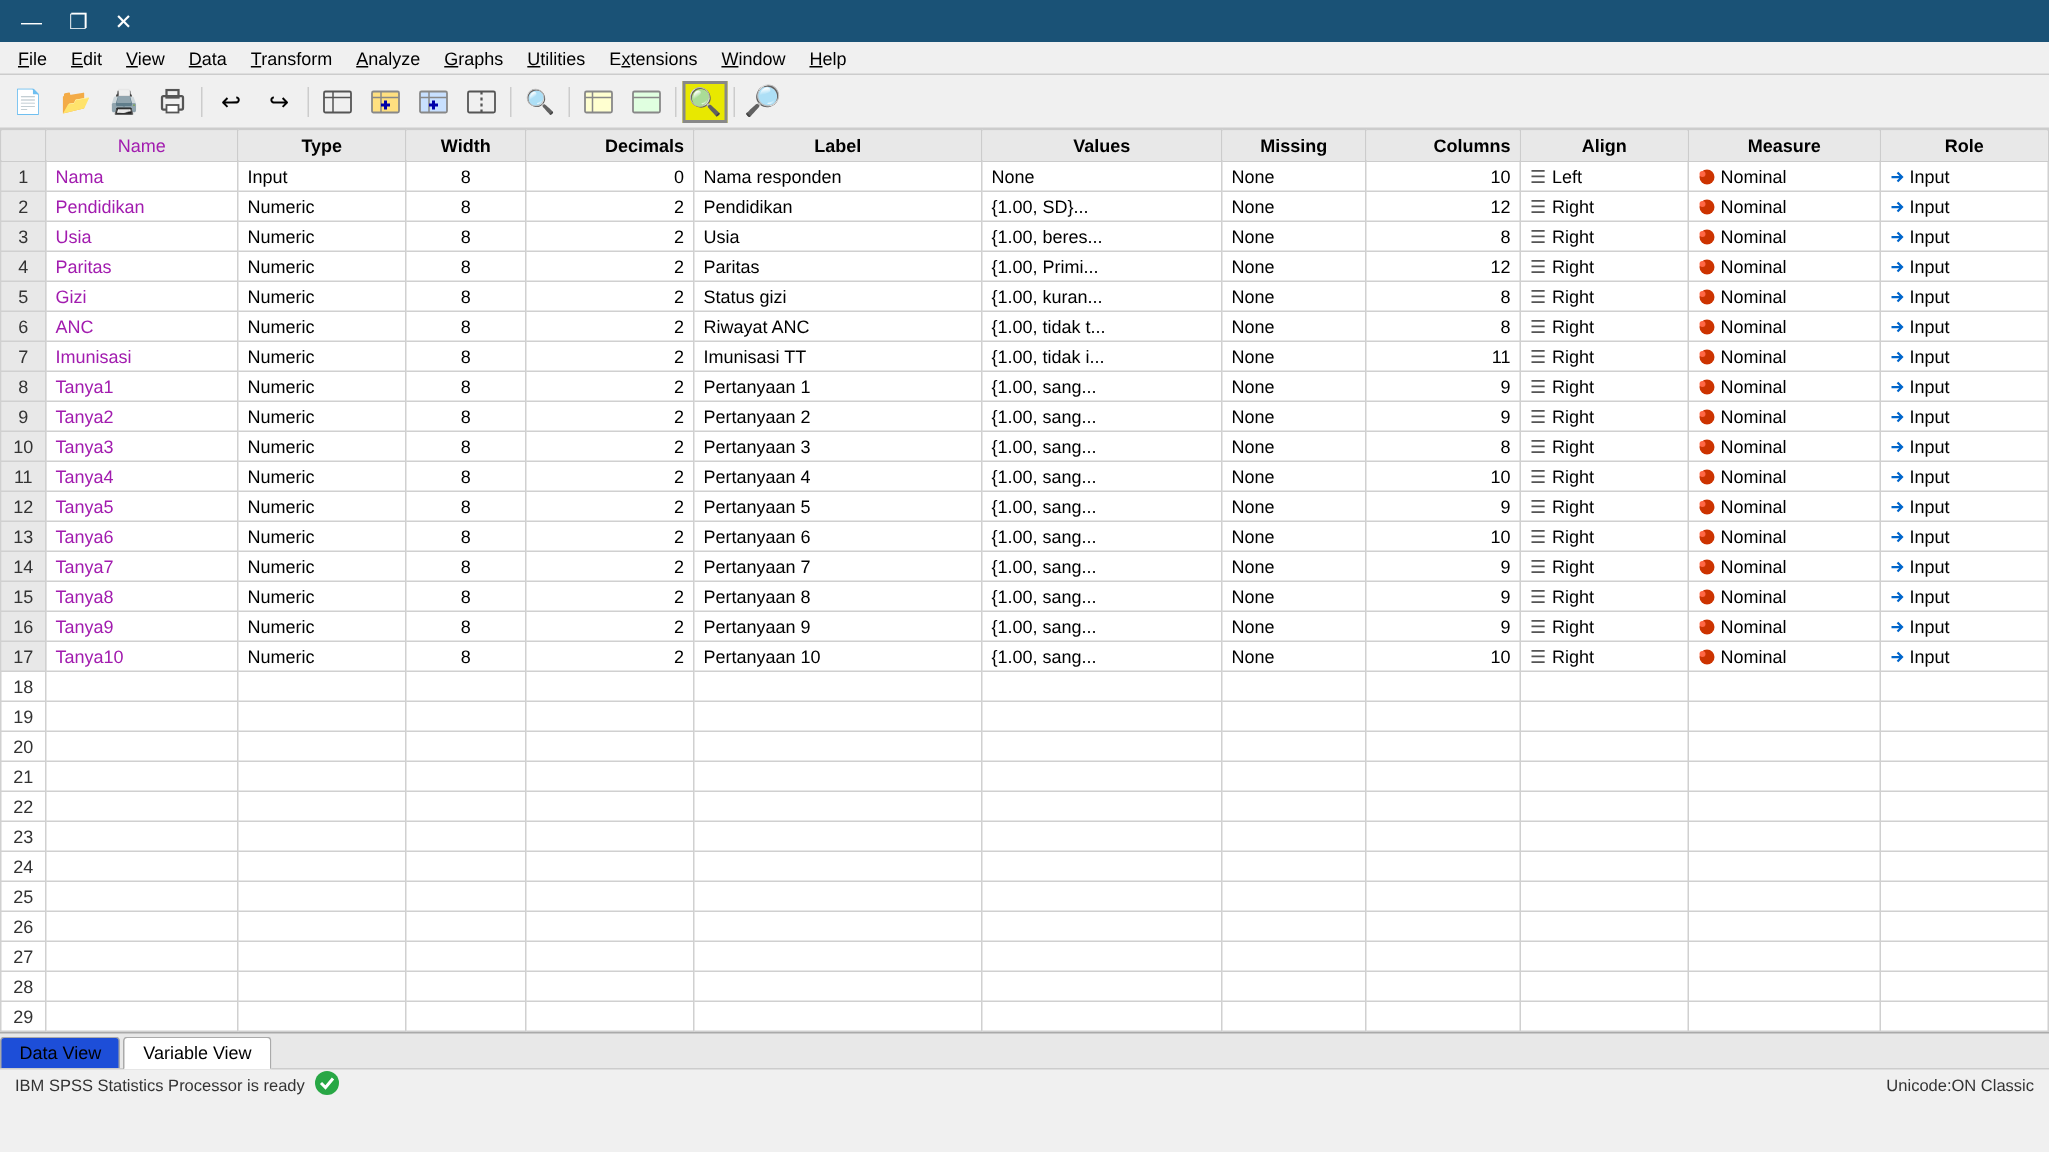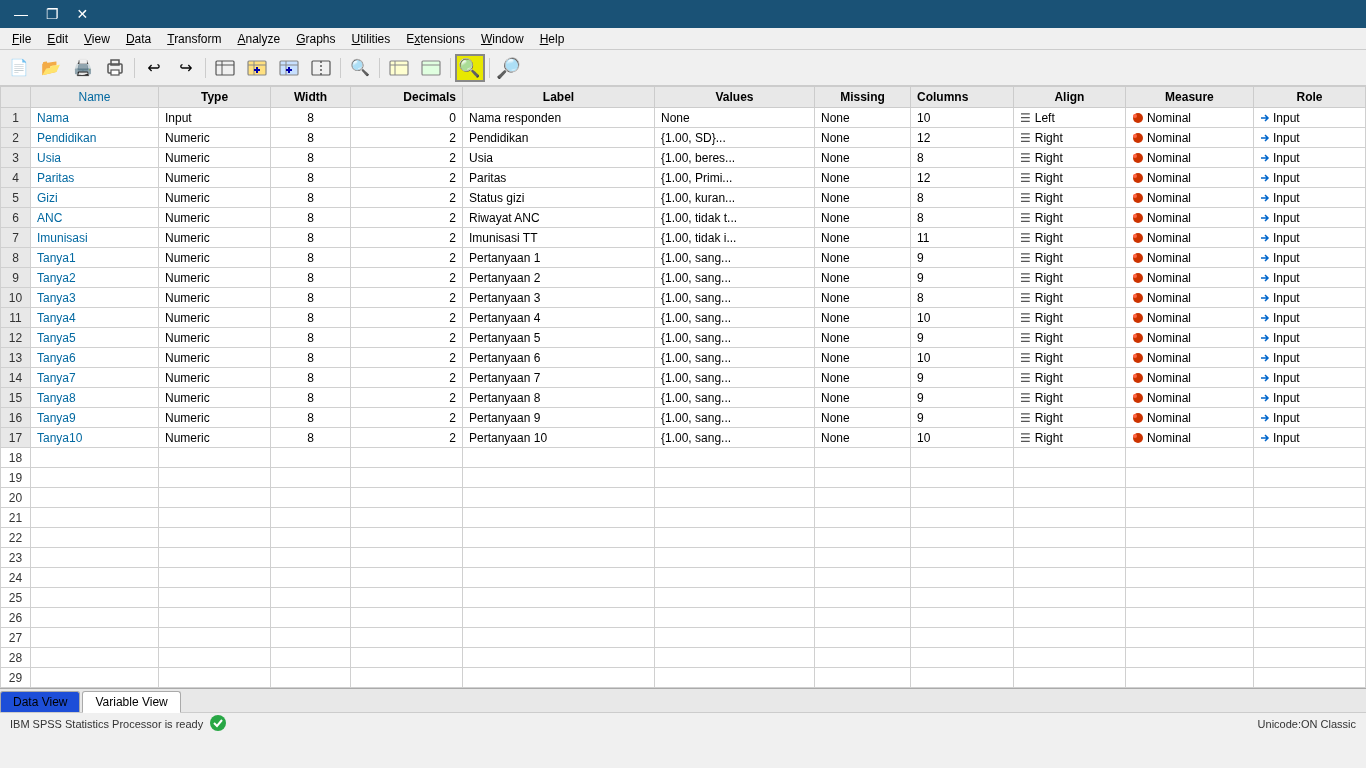--- a/index.html
+++ b/index.html
@@ -97,28 +97,28 @@
     }
     
     .row-num {
       background: #e8e8e8;
       text-align: center;
       width: 30px;
       font-weight: normal;
       color: #333;
     }
     
-    .col-name { min-width: 80px; color: #0369a1; font-weight: 500; }
+    .col-name { min-width: 80px; color: #a21caf; font-weight: 500; }
     .col-type { min-width: 70px; }
     .col-width { min-width: 50px; text-align: center; }
     .col-decimals { min-width: 70px; text-align: right; }
     .col-label { min-width: 120px; }
     .col-values { min-width: 100px; }
     .col-missing { min-width: 60px; }
-    .col-columns { min-width: 60px; text-align: left; }
+    .col-columns { min-width: 60px; text-align: right; }
     .col-align { min-width: 70px; }
     .col-measure { min-width: 80px; }
     .col-role { min-width: 70px; }
     
     
     #bottom-tabs {
       display: flex;
       border-top: 1px solid #aaa;
       background: #e8e8e8;
       height: 24px;

